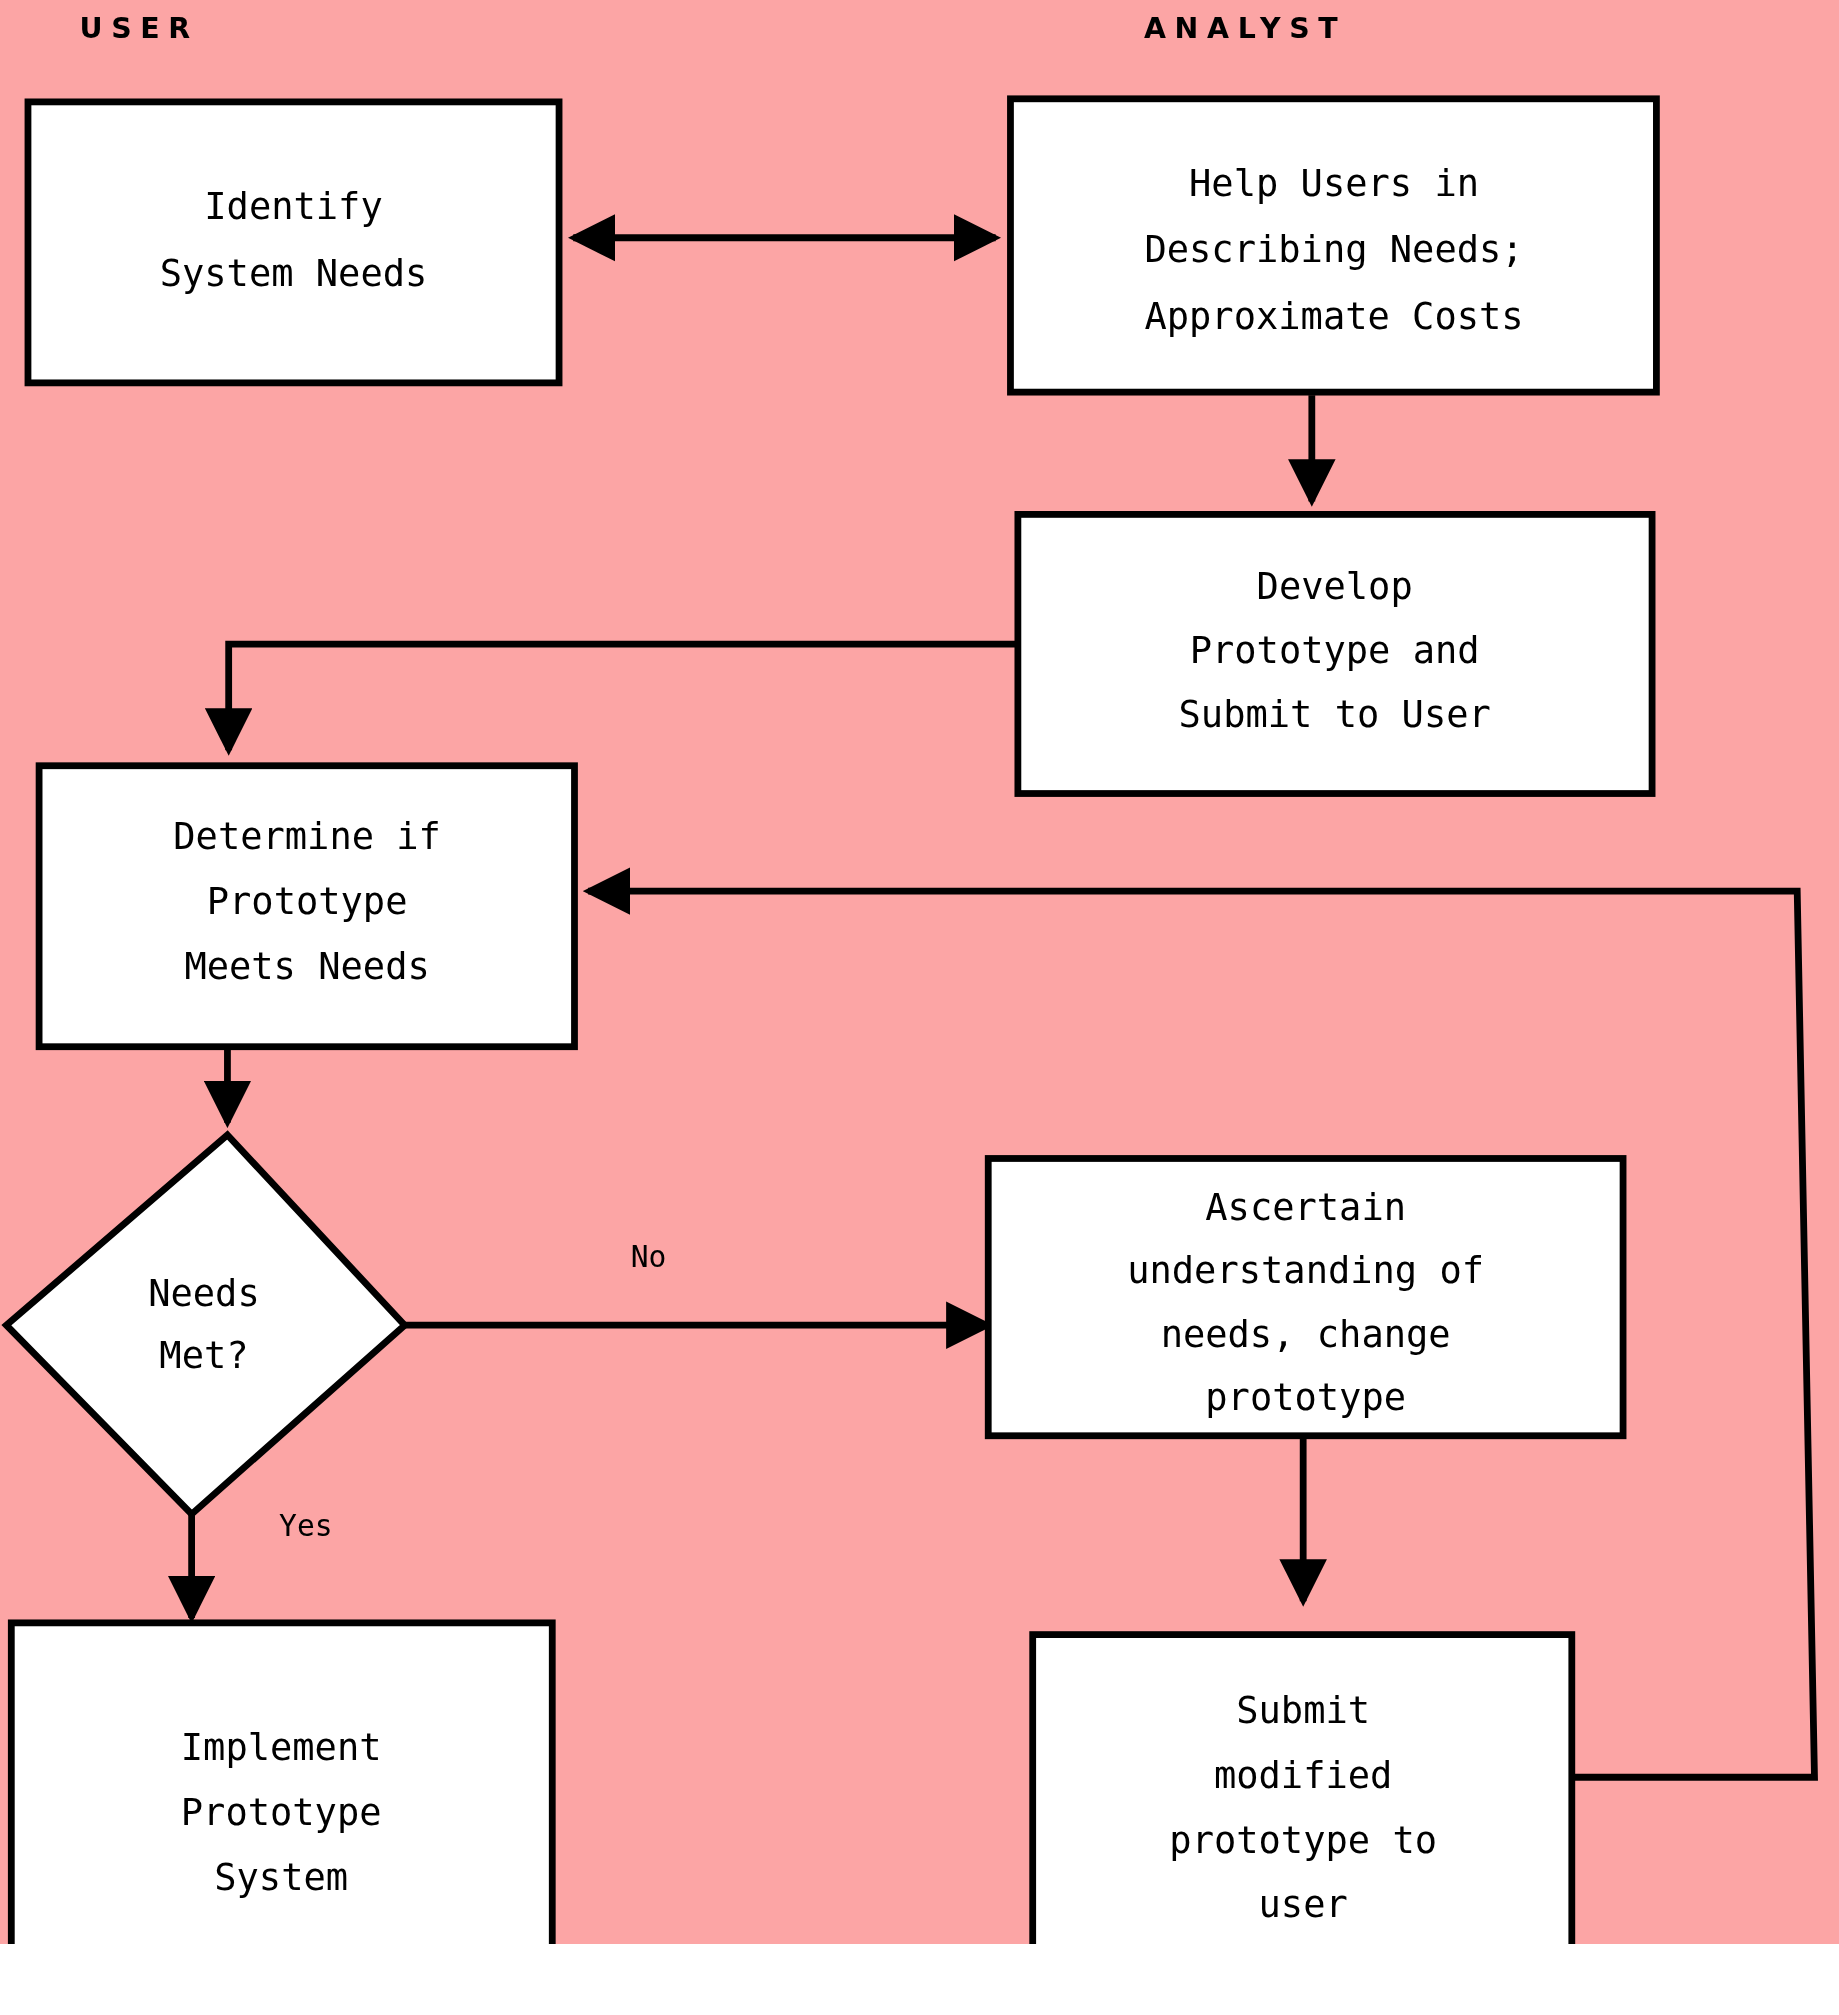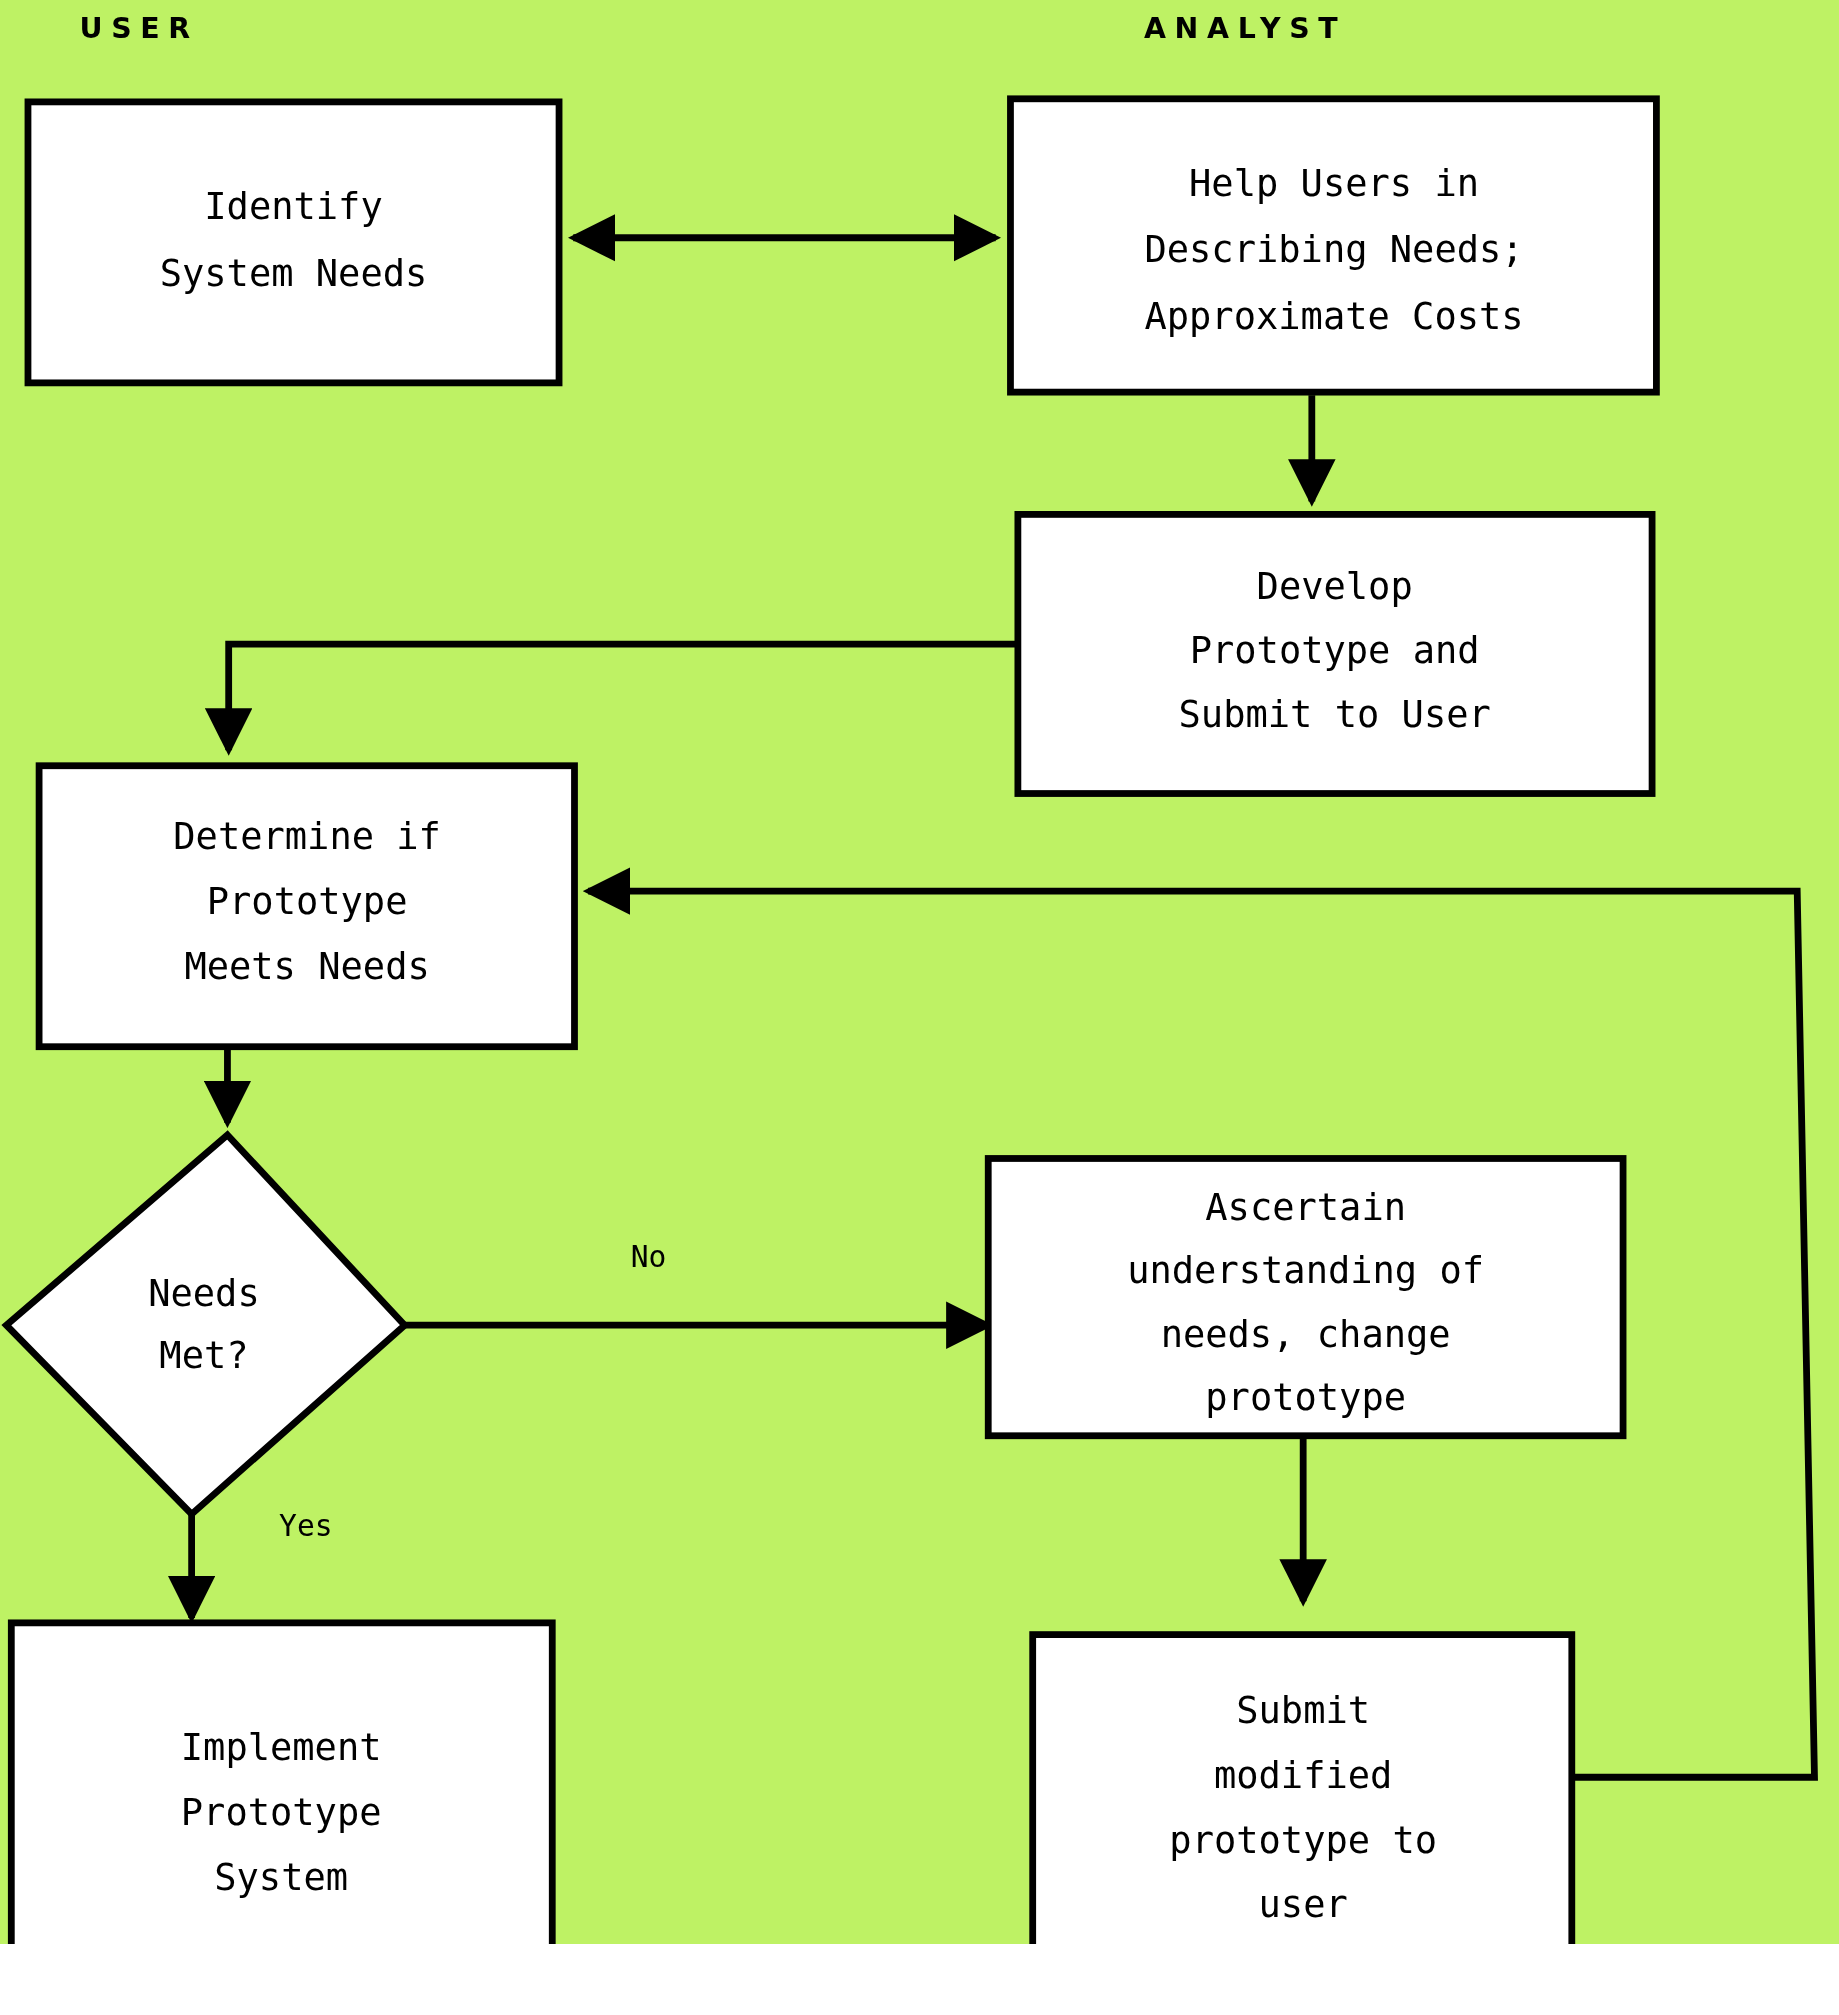--- a/index.html
+++ b/index.html
@@ -7,21 +7,21 @@
     padding: 0;
     background: #ffffff;
   }
   body {
     font-family: "DejaVu Sans Mono", monospace;
   }
   #canvas {
     position: relative;
     width: 1840px;
     height: 1944px;
-    background: #bef264;
+    background: #fca5a5;
     overflow: hidden;
     text-decoration: underline;
   }
   #flow-svg {
     position: absolute;
     inset: 0;
     width: 1840px;
     height: 2015px;
   }
   .lane-title {

